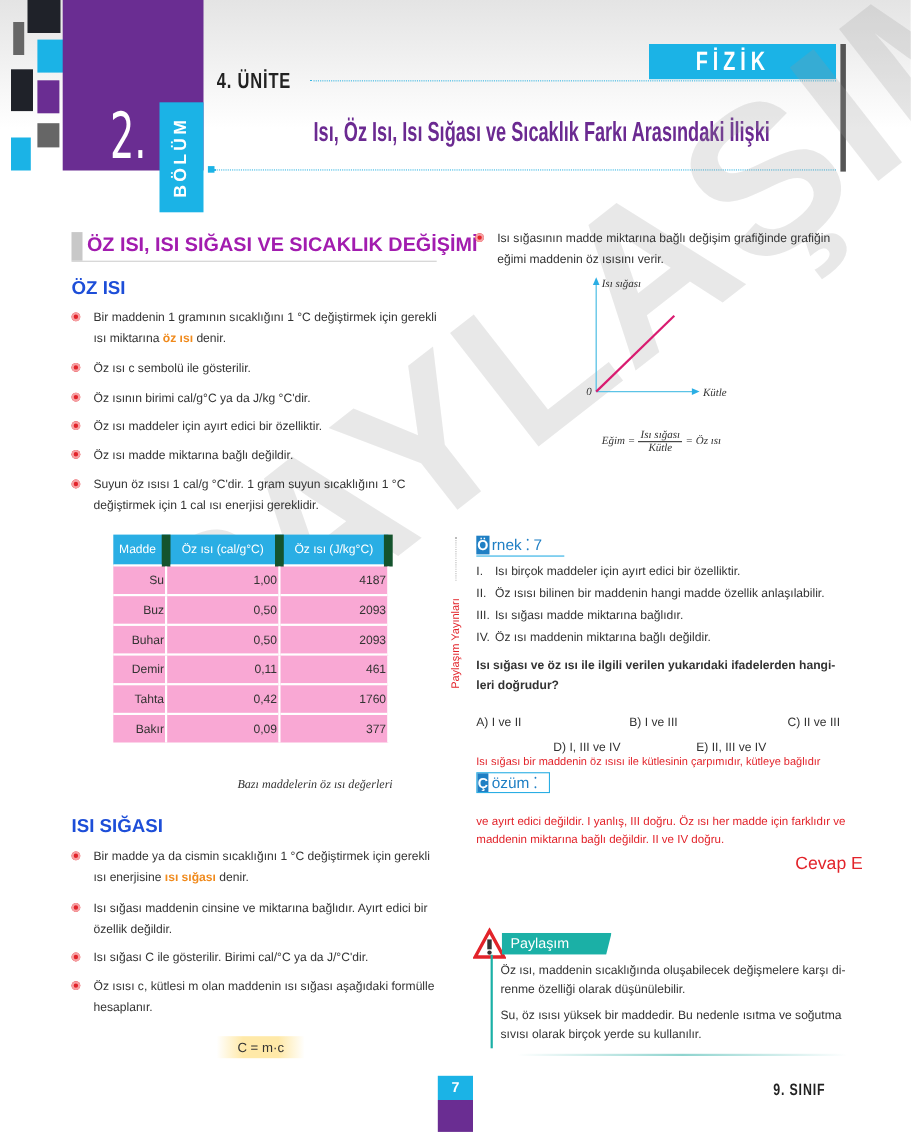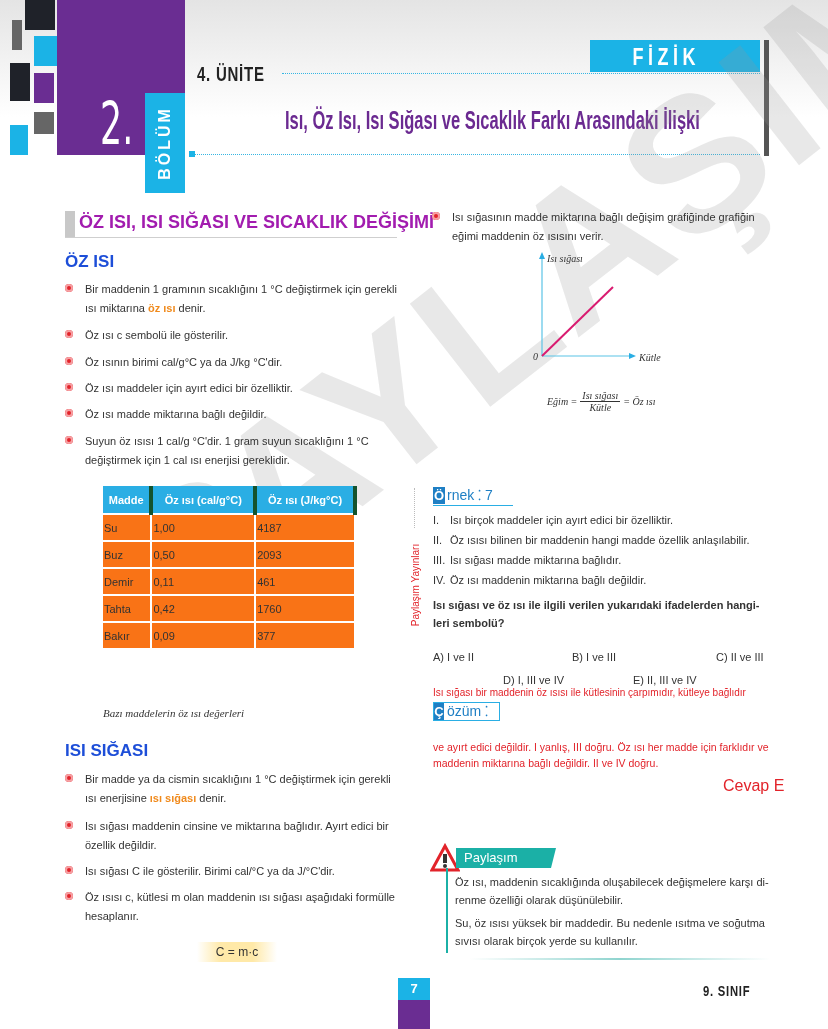--- a/index.html
+++ b/index.html
@@ -20,23 +20,23 @@
   
   .sec-title{left:65px;top:211px;width:332px;height:26px;border-bottom:1px solid #cfcfcf;}
   .sec-title .gb{position:absolute;left:0;top:0;width:10px;height:26px;background:#c8c8c8;}
   .sec-title .t{position:absolute;left:14px;top:1px;font-size:18px;font-weight:bold;color:#a21caf;white-space:nowrap;}
   .h-red{font-size:17px;font-weight:bold;color:#1d4ed8;}
   .bl{position:absolute;font-size:11px;line-height:19px;color:#333;}
   .bl .dot{position:absolute;left:0;top:4px;width:8px;height:8px;border-radius:50%;background:#e2232a;box-shadow:inset 0 0 0 2px #f6a0a3;}
   .bl .tx{display:block;padding-left:20px;}
   .hl{color:#f08a1c;font-weight:bold;}
   table.tbl{position:absolute;left:103px;top:486px;width:254px;border-collapse:collapse;font-size:11px;}
-  table.tbl th{background:#2aaee4;color:#fff;height:25px;font-weight:bold;border-right:4px solid #14532d;margin-top:16px;}
-  table.tbl td{background:#f97316;height:23px;text-align:left;border-top:2px solid #fff;border-right:2px solid #fff;color:#333;}
-  .caption{left:103px;top:707px;width:254px;text-align:left;font-family:"Liberation Serif",serif;font-style:italic;font-size:11px;color:#333;}
+  table.tbl th{background:#2aaee4;color:#fff;height:25px;font-weight:normal;border-right:8px solid #14532d;margin-top:16px;}
+  table.tbl td{background:#f9a8d4;height:23px;text-align:right;border-top:2px solid #fff;border-right:2px solid #fff;color:#333;}
+  .caption{left:103px;top:707px;width:254px;text-align:right;font-family:"Liberation Serif",serif;font-style:italic;font-size:11px;color:#333;}
   .formula{left:197px;top:942px;width:80px;height:20px;background:linear-gradient(90deg,#fff 0%,#ffe9a8 30%,#ffe9a8 70%,#fff 100%);text-align:center;font-size:12px;line-height:20px;color:#333;}
   
   .side-brand{left:405px;top:530px;width:20px;height:110px;}
   .side-brand span{position:absolute;left:50%;top:50%;transform:translate(-50%,-50%) rotate(-90deg);font-size:10px;color:#e2232a;white-space:nowrap;}
   .ornek{left:433px;top:487px;height:18px;border-bottom:1px solid #2aaee4;width:80px;}
   .ornek .o{position:absolute;left:0;top:0;width:12px;height:17px;background:#1f7fc4;color:#fff;font-weight:bold;font-size:13px;text-align:center;line-height:17px;}
   .ornek .r{position:absolute;left:14px;top:0;font-size:14px;color:#1f7fc4;line-height:17px;white-space:nowrap;}
   .cozum{left:433px;top:702px;width:65px;height:17px;border:1px solid #2aaee4;}
   .cozum .o{position:absolute;left:0;top:0;width:10px;height:17px;background:#1f7fc4;color:#fff;font-weight:bold;font-size:13px;text-align:center;line-height:17px;}
   .cozum .r{position:absolute;left:13px;top:0;font-size:14px;color:#1f7fc4;line-height:17px;white-space:nowrap;}
@@ -124,20 +124,25 @@
         <td>Su</td>
         <td>1,00</td>
         <td>4187</td>
       </tr>
     <tr>
         <td>Buz</td>
         <td>0,50</td>
         <td>2093</td>
       </tr>
     <tr>
+        <td>Buhar</td>
+        <td>0,50</td>
+        <td>2093</td>
+      </tr>
+    <tr>
         <td>Demir</td>
         <td>0,11</td>
         <td>461</td>
       </tr>
     <tr>
         <td>Tahta</td>
         <td>0,42</td>
         <td>1760</td>
       </tr>
     <tr>
@@ -204,21 +209,21 @@
 </div>
 <div class="st" style="left:433px;top:514px;">I.</div>
 <div class="st" style="left:450px;top:514px;">Isı birçok maddeler için ayırt edici bir özelliktir.</div>
 <div class="st" style="left:433px;top:534px;">II.</div>
 <div class="st" style="left:450px;top:534px;">Öz ısısı bilinen bir maddenin hangi madde özellik anlaşılabilir.</div>
 <div class="st" style="left:433px;top:554px;">III.</div>
 <div class="st" style="left:450px;top:554px;">Isı sığası madde miktarına bağlıdır.</div>
 <div class="st" style="left:433px;top:574px;">IV.</div>
 <div class="st" style="left:450px;top:574px;">Öz ısı maddenin miktarına bağlı değildir.</div>
 <div class="st" style="left:433px;top:599px;font-weight:bold;">Isı sığası ve öz ısı ile ilgili verilen yukarıdaki ifadelerden hangi-</div>
-<div class="st" style="left:433px;top:617px;font-weight:bold;">leri sembolü?</div>
+<div class="st" style="left:433px;top:617px;font-weight:bold;">leri doğrudur?</div>
 
 <div class="st" style="left:433px;top:651px;">A) I ve II</div>
 <div class="st" style="left:572px;top:651px;">B) I ve III</div>
 <div class="st" style="left:716px;top:651px;">C) II ve III</div>
 <div class="st" style="left:503px;top:674px;">D) I, III ve IV</div>
 <div class="st" style="left:633px;top:674px;">E) II, III ve IV</div>
 
 <div class="abs cozum">
   <span class="o">Ç</span>
   <span class="r">özüm ⁚</span>

